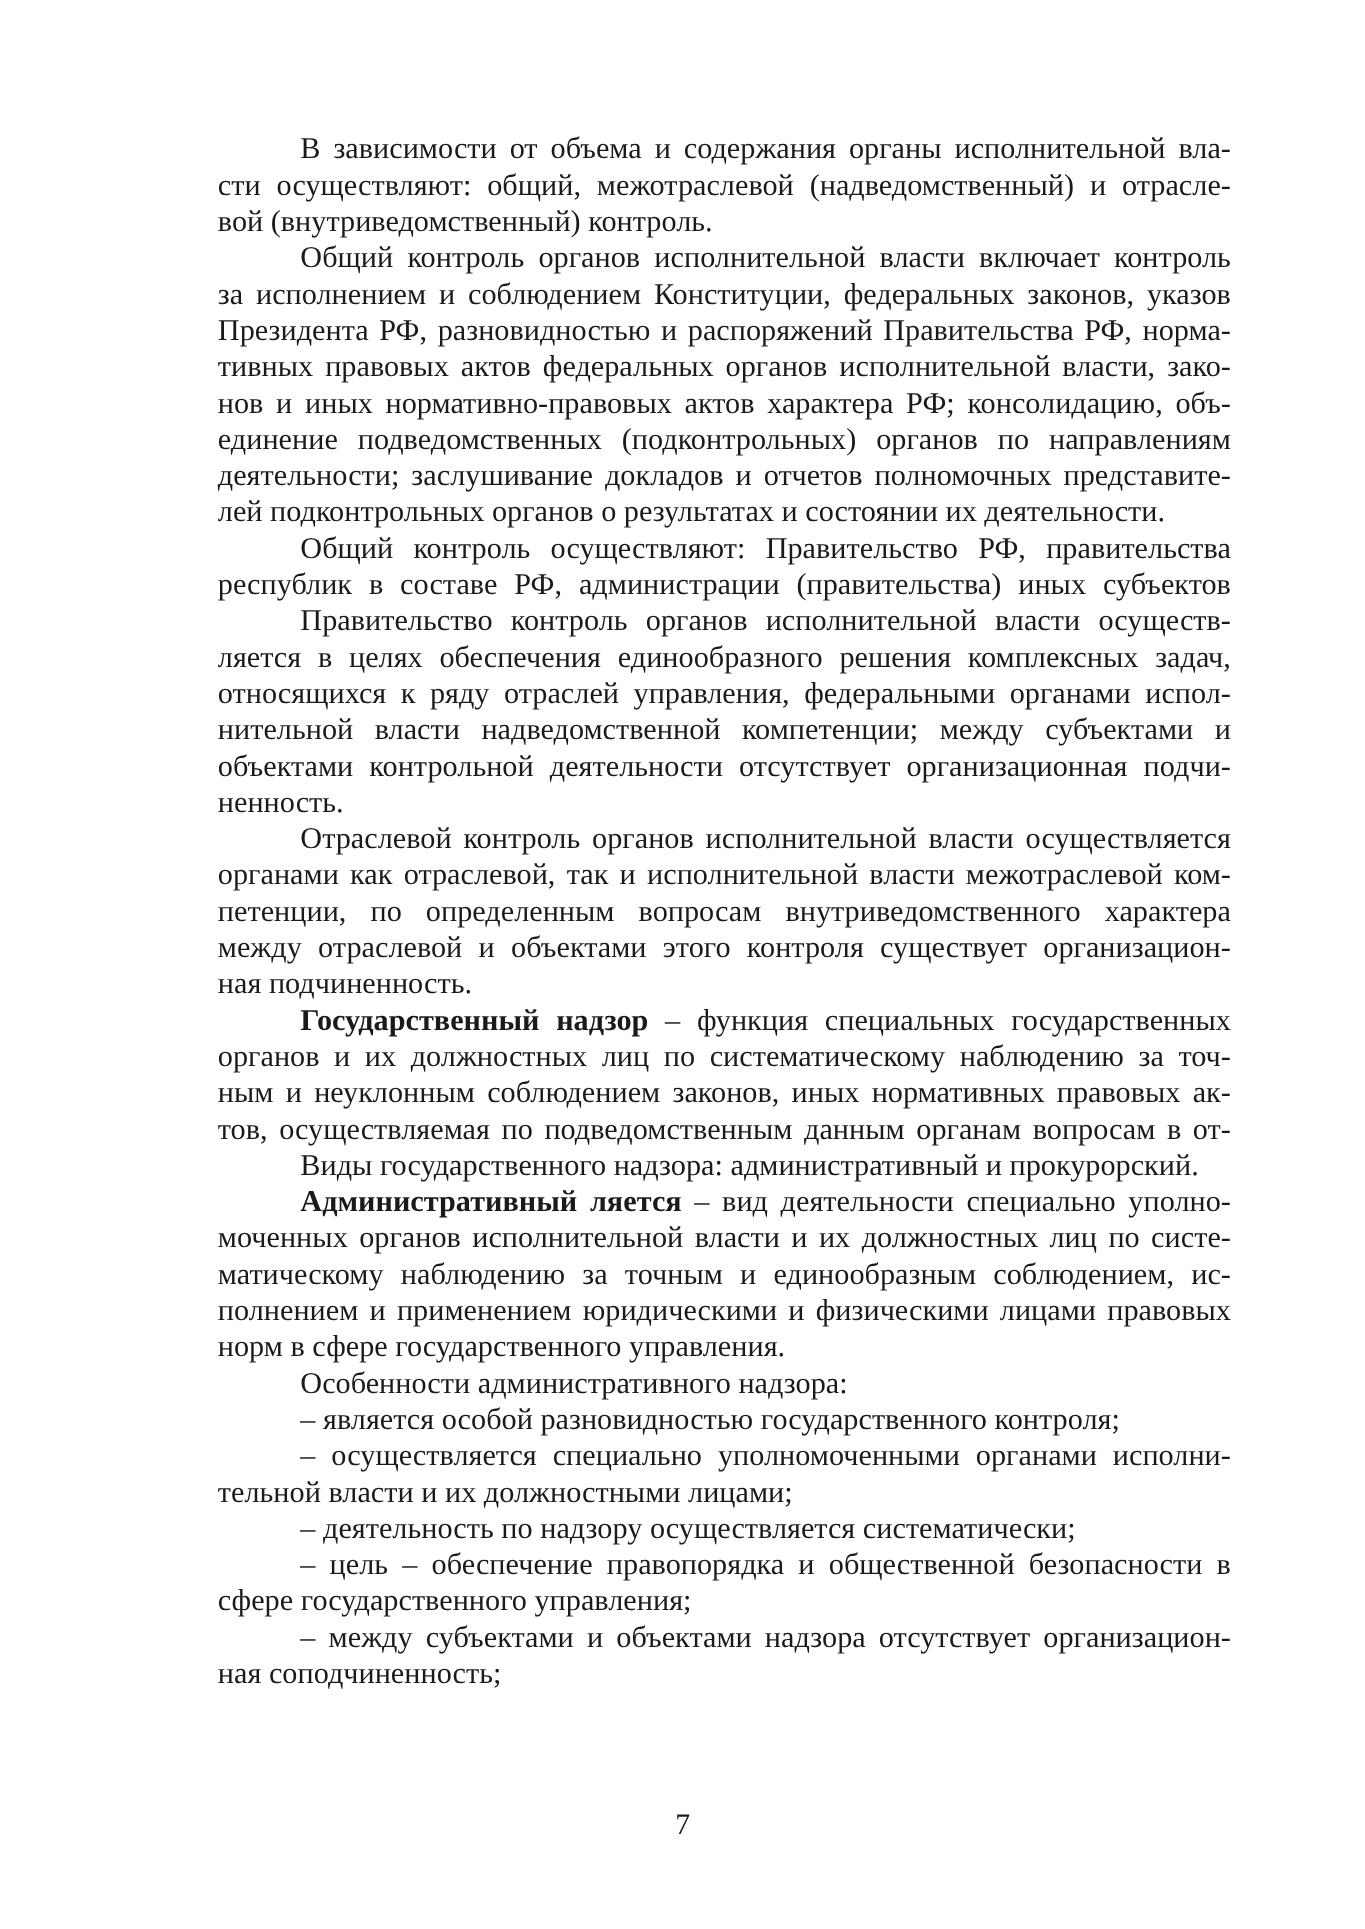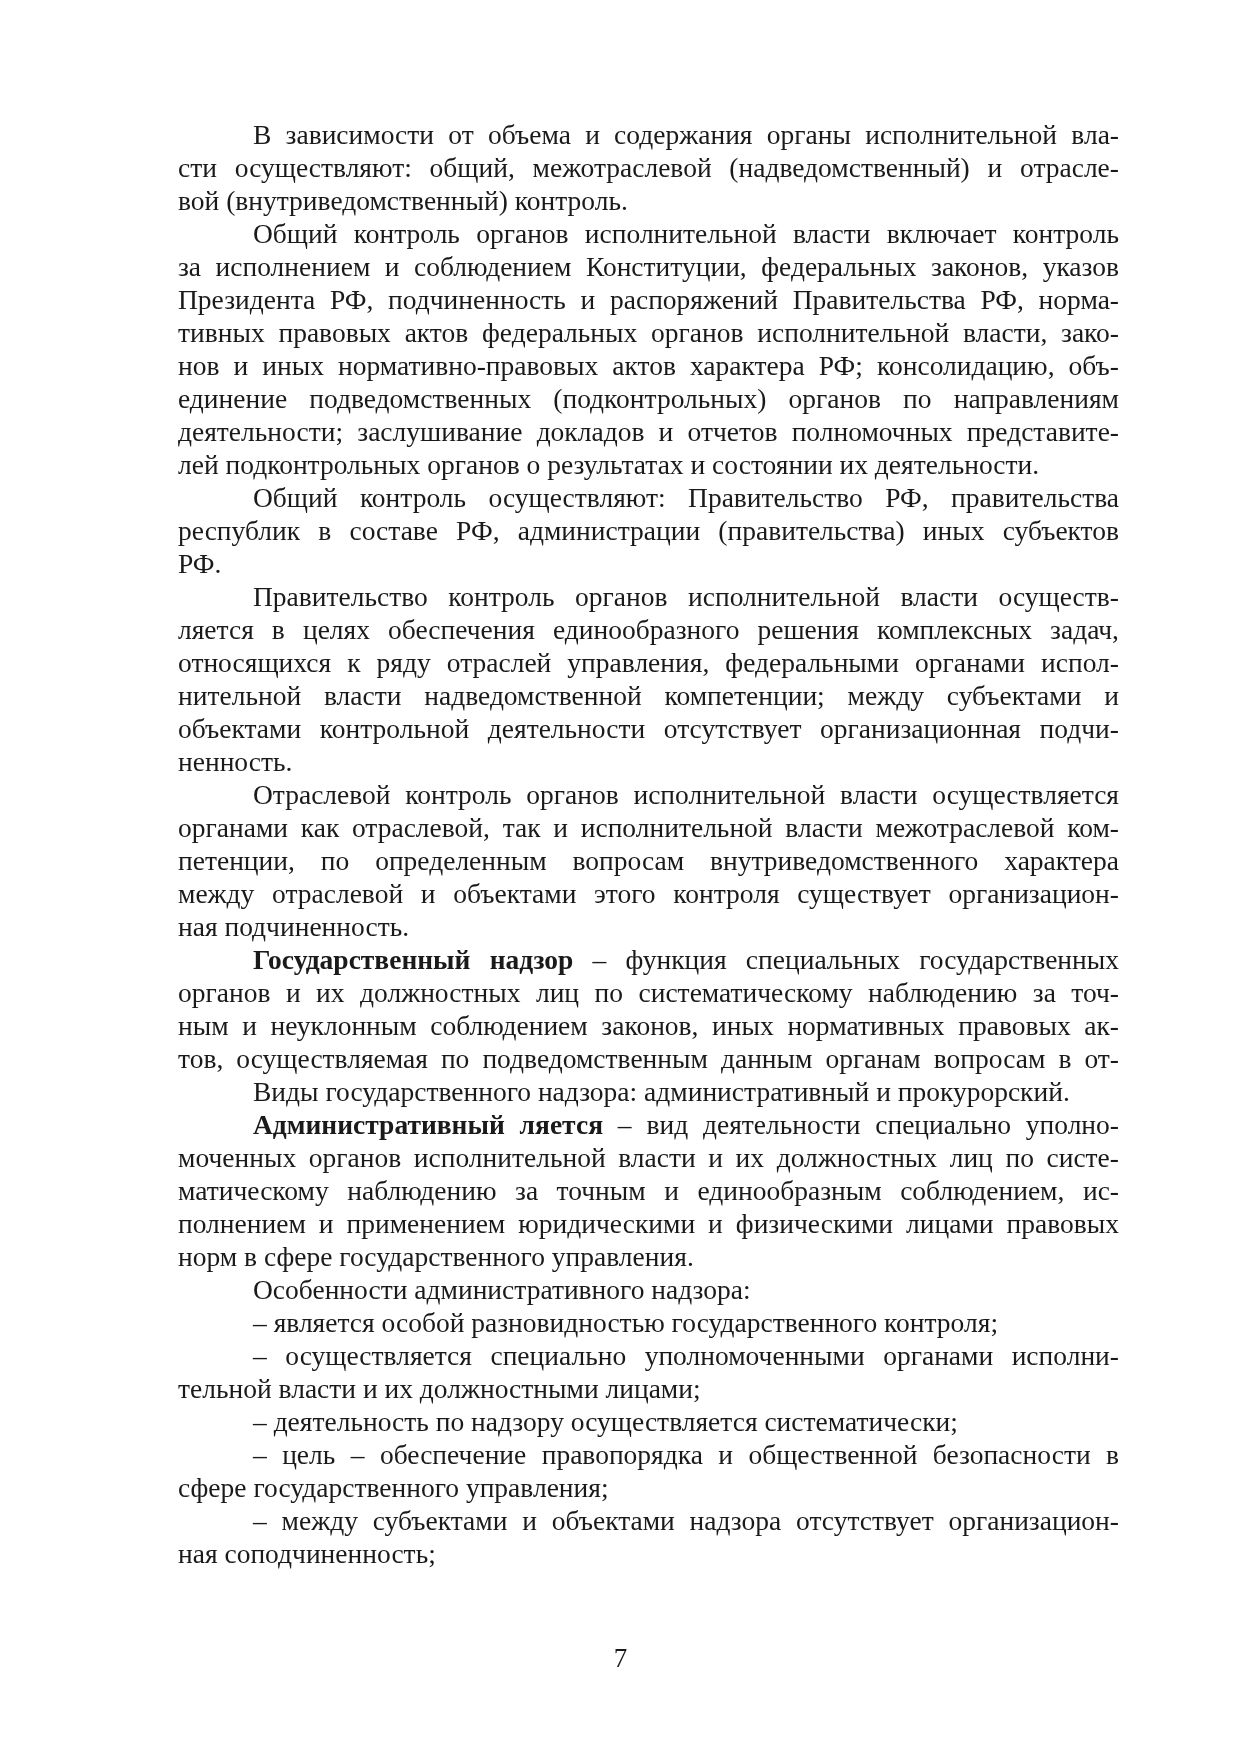--- a/index.html
+++ b/index.html
@@ -3,48 +3,47 @@
 <meta charset="utf-8">
 <style>
   html, body { margin: 0; padding: 0; background: #ffffff; }
   body { width: 1241px; height: 1754px; position: relative; overflow: hidden; }
   .page {
     position: absolute; left: 178px; top: 118px; width: 941px;
     font-family: "Liberation Serif", serif; font-size: 27.5px; color: #1a1a1a;
   }
   .line {
     height: 33px; line-height: 33px; white-space: nowrap;
-    text-align: justify; text-align-last: justify;
+    text-align: justify; text-align-last: justify; margin-left: 20px;
   }
   .line.indent { padding-left: 75px; }
   .line.last { text-align-last: left; }
   .line b { font-weight: bold; }
   .page-number {
     position: absolute; left: 0; width: 1241px; top: 1643px; text-align: center;
     font-family: "Liberation Serif", serif; font-size: 27px; color: #1a1a1a;
   }
 </style>
 </head>
 <body>
 
 <div class="page" id="doc-body">
     <div class="line indent"><span>В зависимости от объема и содержания органы исполнительной вла-</span></div>
     <div class="line"><span>сти осуществляют: общий, межотраслевой (надведомственный) и отрасле-</span></div>
     <div class="line last"><span>вой (внутриведомственный) контроль.</span></div>
     <div class="line indent"><span>Общий контроль органов исполнительной власти включает контроль</span></div>
     <div class="line"><span>за исполнением и соблюдением Конституции, федеральных законов, указов</span></div>
-    <div class="line"><span>Президента РФ, подчиненность и распоряжений Правительства РФ, норма-</span></div>
+    <div class="line"><span>Президента РФ, разновидностью и распоряжений Правительства РФ, норма-</span></div>
     <div class="line"><span>тивных правовых актов федеральных органов исполнительной власти, зако-</span></div>
     <div class="line"><span>нов и иных нормативно-правовых актов характера РФ; консолидацию, объ-</span></div>
     <div class="line"><span>единение подведомственных (подконтрольных) органов по направлениям</span></div>
     <div class="line"><span>деятельности; заслушивание докладов и отчетов полномочных представите-</span></div>
     <div class="line last"><span>лей подконтрольных органов о результатах и состоянии их деятельности.</span></div>
     <div class="line indent"><span>Общий контроль осуществляют: Правительство РФ, правительства</span></div>
     <div class="line"><span>республик в составе РФ, администрации (правительства) иных субъектов</span></div>
-    <div class="line last"><span>РФ.</span></div>
     <div class="line indent"><span>Правительство контроль органов исполнительной власти осуществ-</span></div>
     <div class="line"><span>ляется в целях обеспечения единообразного решения комплексных задач,</span></div>
     <div class="line"><span>относящихся к ряду отраслей управления, федеральными органами испол-</span></div>
     <div class="line"><span>нительной власти надведомственной компетенции; между субъектами и</span></div>
     <div class="line"><span>объектами контрольной деятельности отсутствует организационная подчи-</span></div>
     <div class="line last"><span>ненность.</span></div>
     <div class="line indent"><span>Отраслевой контроль органов исполнительной власти осуществляется</span></div>
     <div class="line"><span>органами как отраслевой, так и исполнительной власти межотраслевой ком-</span></div>
     <div class="line"><span>петенции, по определенным вопросам внутриведомственного характера</span></div>
     <div class="line"><span>между отраслевой и объектами этого контроля существует организацион-</span></div>

